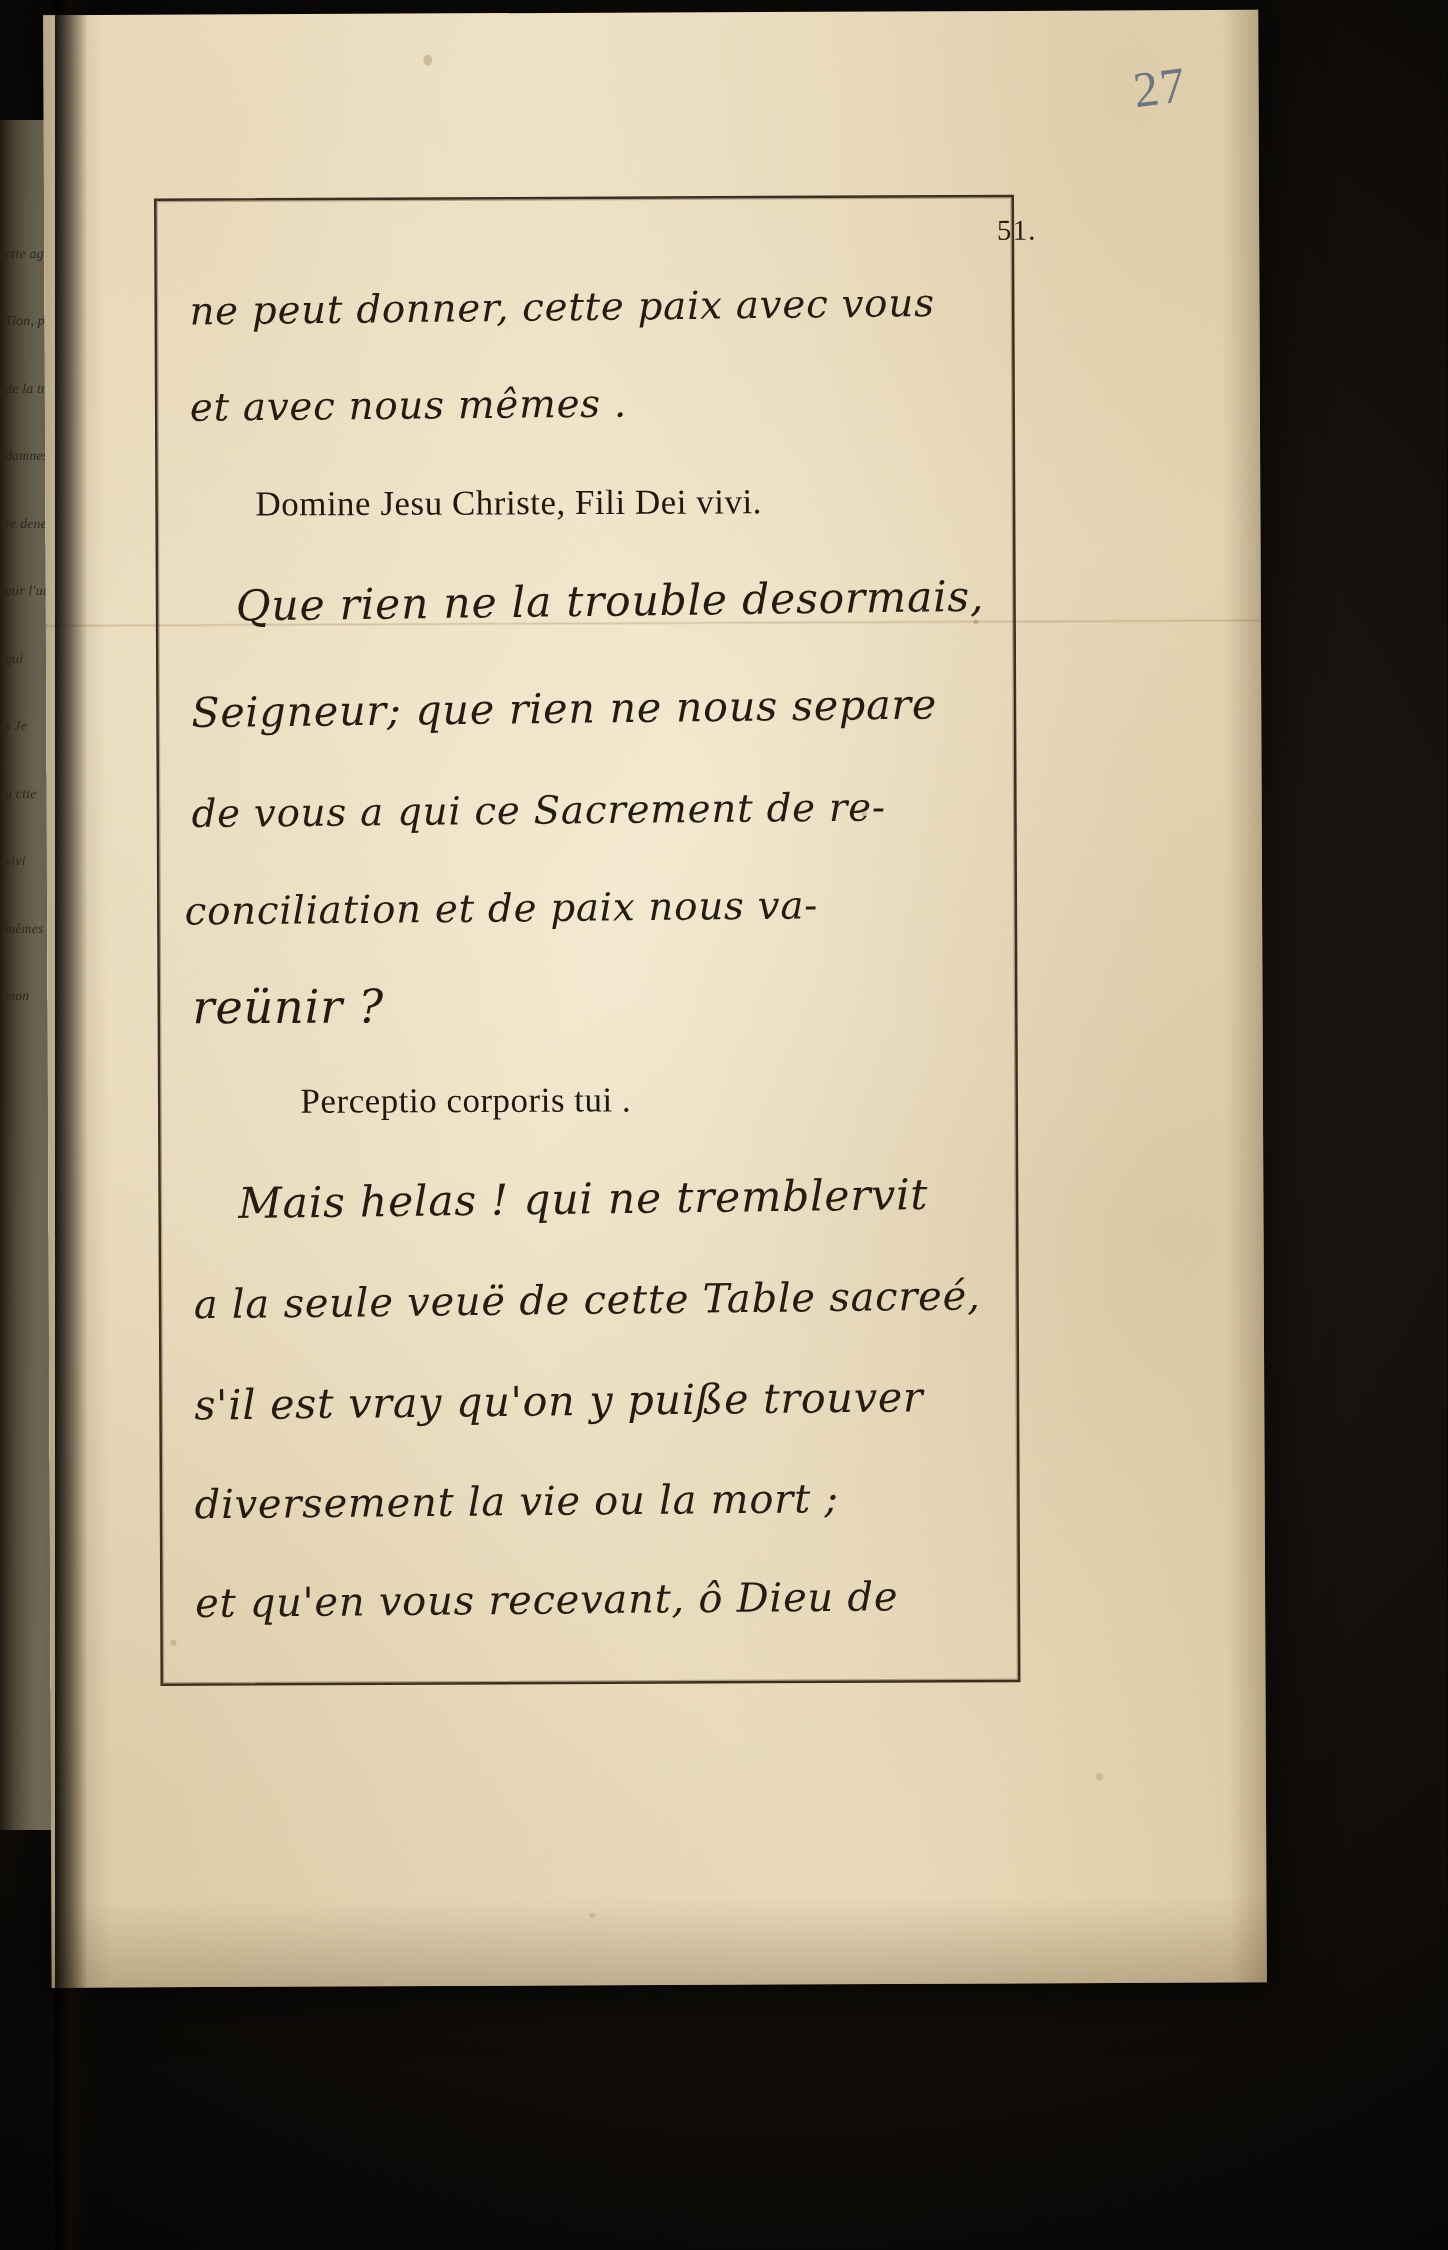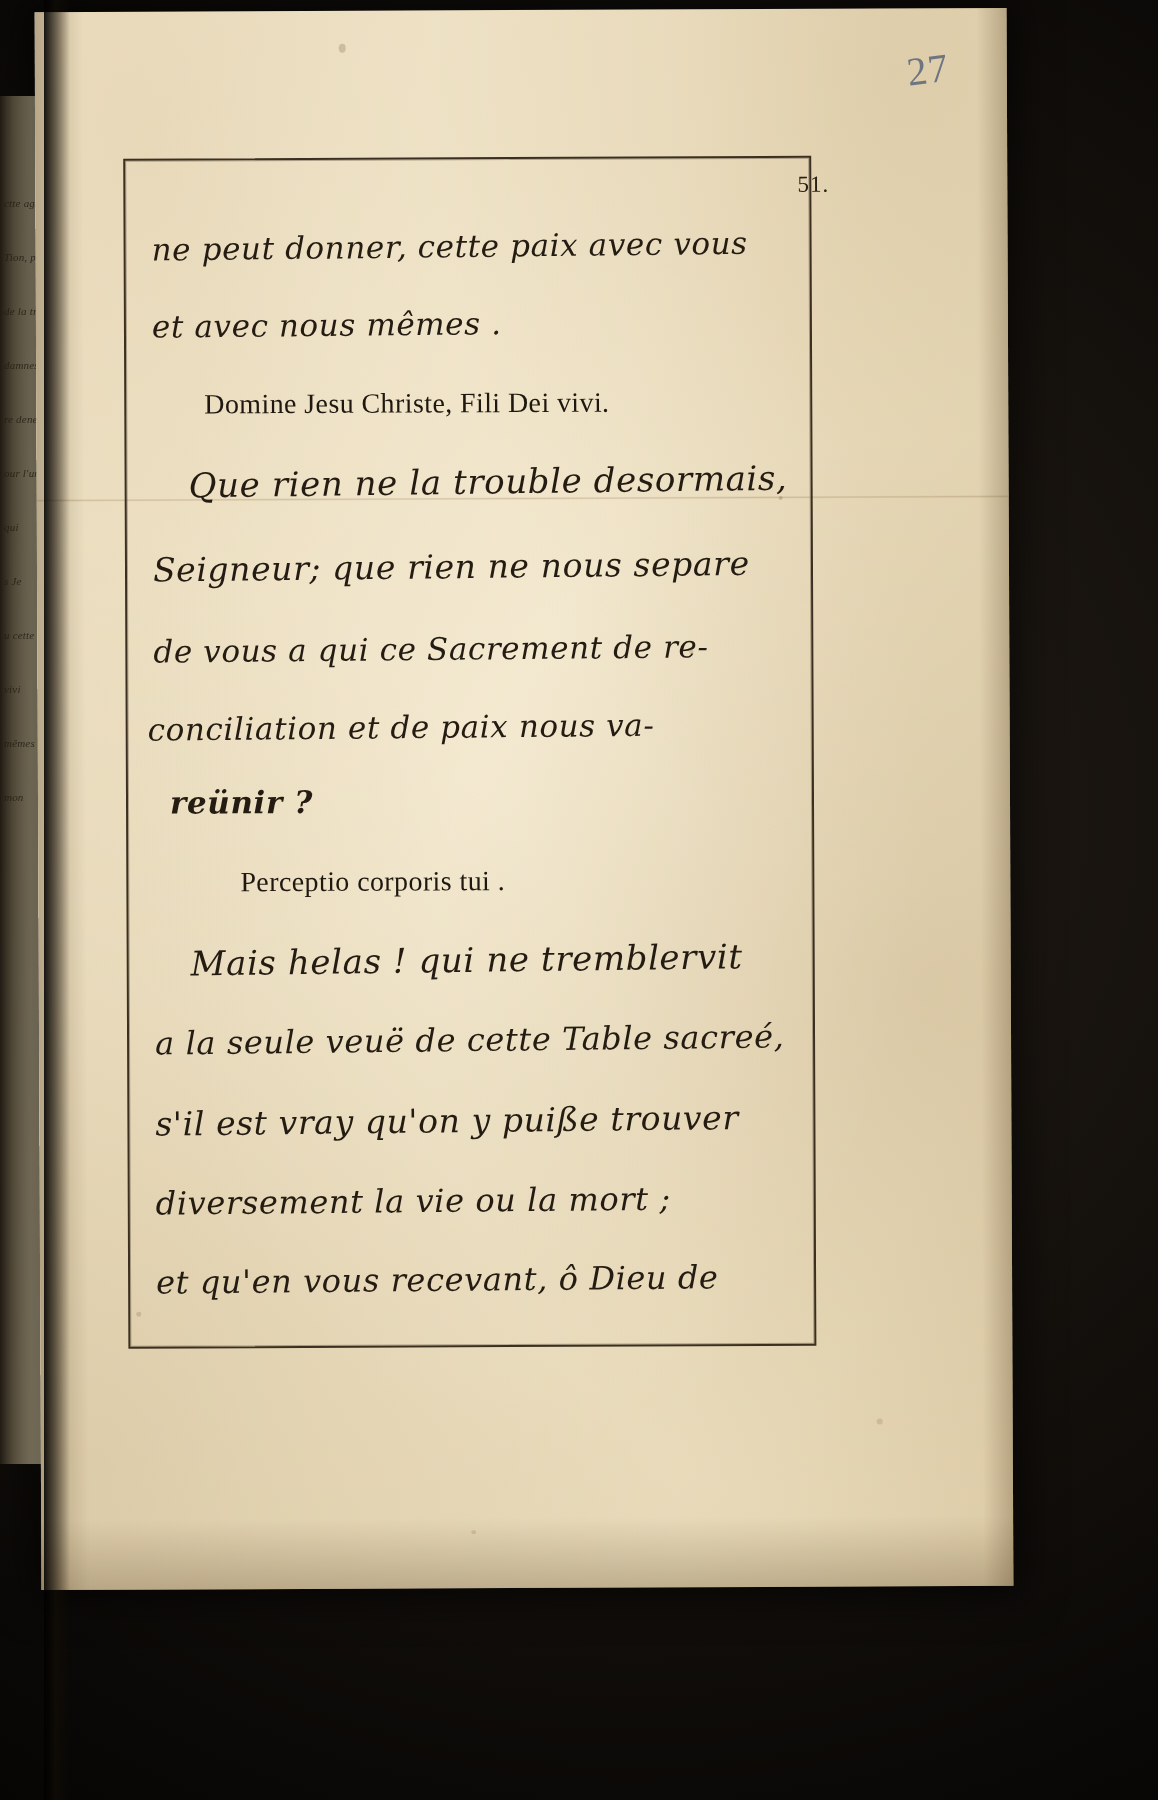--- a/index.html
+++ b/index.html
@@ -224,21 +224,21 @@
   <div class="left-page">
     <div class="ghost-text">
       <div>ctte agnea</div>
       <div>Tion, pou</div>
       <div>de la tri</div>
       <div>damnes.</div>
       <div>re dene</div>
       <div>our l'une</div>
       <div>qui</div>
       <div>s Je</div>
-      <div>u cette</div>
+      <div>u ctte</div>
       <div>vivi</div>
       <div>mêmes</div>
       <div>mon</div>
     </div>
   </div>
 
   <div class="page">
     <div class="mottle"></div>
     <div class="crease"></div>
 
@@ -255,21 +255,21 @@
         <div class="roman" style="left:58px; top:212px; font-size:28px;">Domine Jesu Christe, Fili Dei vivi.</div>
 
         <div class="cursive lg" style="left:42px; top:290px; font-size:34px; transform:rotate(-0.5deg);">Que rien ne la trouble desormais,</div>
 
         <div class="cursive" style="left:6px; top:375px; font-size:33px; transform:rotate(-0.4deg);">Seigneur; que rien ne nous separe</div>
 
         <div class="cursive" style="left:6px; top:458px; font-size:31px; transform:rotate(-0.3deg);">de vous a qui ce Sacrement de re-</div>
 
         <div class="cursive" style="left:0px; top:536px; font-size:31px; transform:rotate(-0.3deg);">conciliation et de paix nous va-</div>
 
-        <div class="cursive" style="left:22px; top:609px; font-size:31px;font-weight:bold;">reünir ?</div>
+        <div class="cursive" style="left:6px; top:609px; font-size:37px;">reünir ?</div>
 
         <div class="roman" style="left:92px; top:690px; font-size:28px;">Perceptio corporis tui .</div>
 
         <div class="cursive lg" style="left:42px; top:768px; font-size:34px; transform:rotate(-0.5deg);">Mais helas ! qui ne tremblervit</div>
 
         <div class="cursive" style="left:6px; top:849px; font-size:32px; transform:rotate(-0.4deg);">a la seule veuë de cette Table sacreé,</div>
 
         <div class="cursive" style="left:6px; top:929px; font-size:33px; transform:rotate(-0.4deg);">s'il est vray qu'on y puiße trouver</div>
 
         <div class="cursive" style="left:6px; top:1009px; font-size:32px; transform:rotate(-0.3deg);">diversement la vie ou la mort ;</div>

